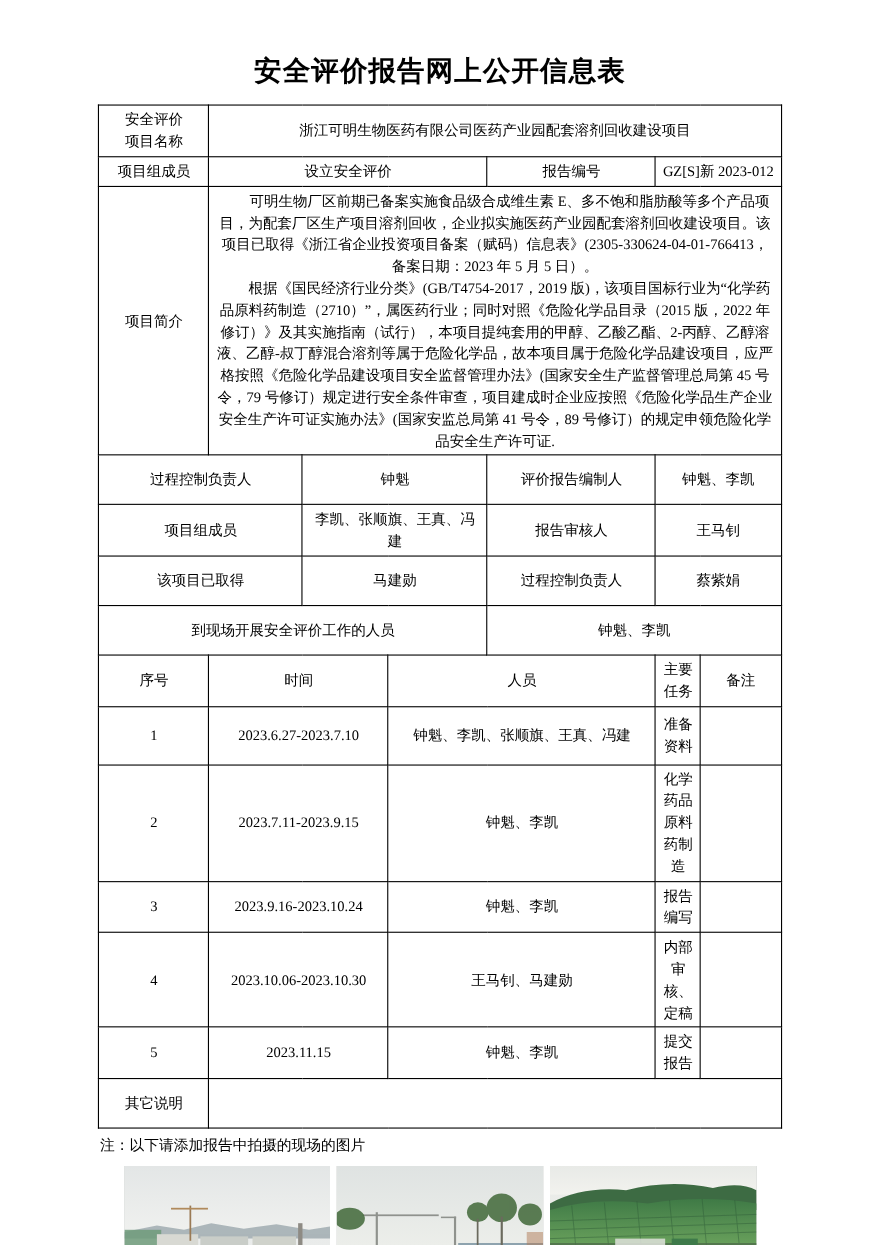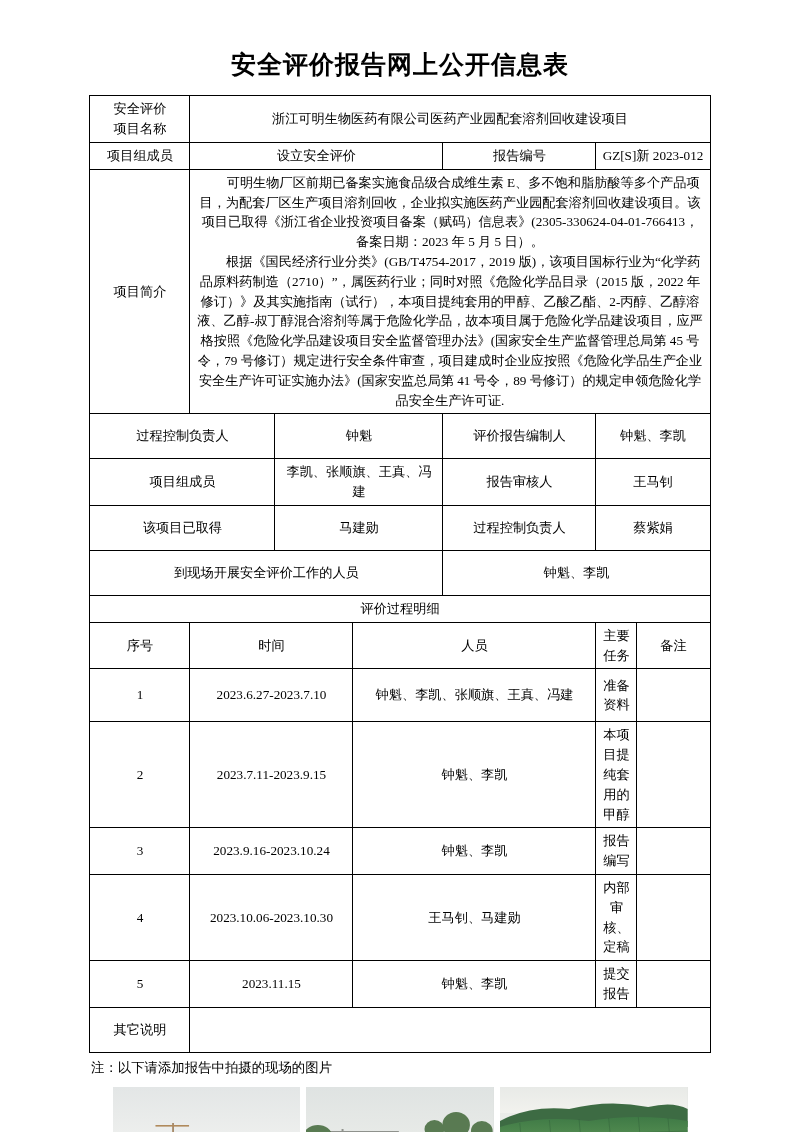--- a/index.html
+++ b/index.html
@@ -157,23 +157,20 @@
         <td colspan="2">马建勋</td>
         <td>过程控制负责人</td>
         <td colspan="2">蔡紫娟</td>
       </tr>
 
       <tr>
         <td colspan="4" class="lbl tall">到现场开展安全评价工作的人员</td>
         <td colspan="3">钟魁、李凯</td>
       </tr>
 
-      <tr>
-        <td colspan="7">评价过程明细</td>
-      </tr>
 
       <tr>
         <td class="tall">序号</td>
         <td colspan="2">时间</td>
         <td colspan="2">人员</td>
         <td colspan="1">主要任务</td>
         <td>备注</td>
       </tr>
 
       <tr>
@@ -181,21 +178,21 @@
         <td colspan="2">2023.6.27-2023.7.10</td>
         <td colspan="2">钟魁、李凯、张顺旗、王真、冯建</td>
         <td colspan="1">准备资料</td>
         <td></td>
       </tr>
 
       <tr>
         <td class="tall">2</td>
         <td colspan="2">2023.7.11-2023.9.15</td>
         <td colspan="2">钟魁、李凯</td>
-        <td colspan="1">本项目提纯套用的甲醇</td>
+        <td colspan="1">化学药品原料药制造</td>
         <td></td>
       </tr>
 
       <tr>
         <td class="tall">3</td>
         <td colspan="2">2023.9.16-2023.10.24</td>
         <td colspan="2">钟魁、李凯</td>
         <td colspan="1">报告编写</td>
         <td></td>
       </tr>

